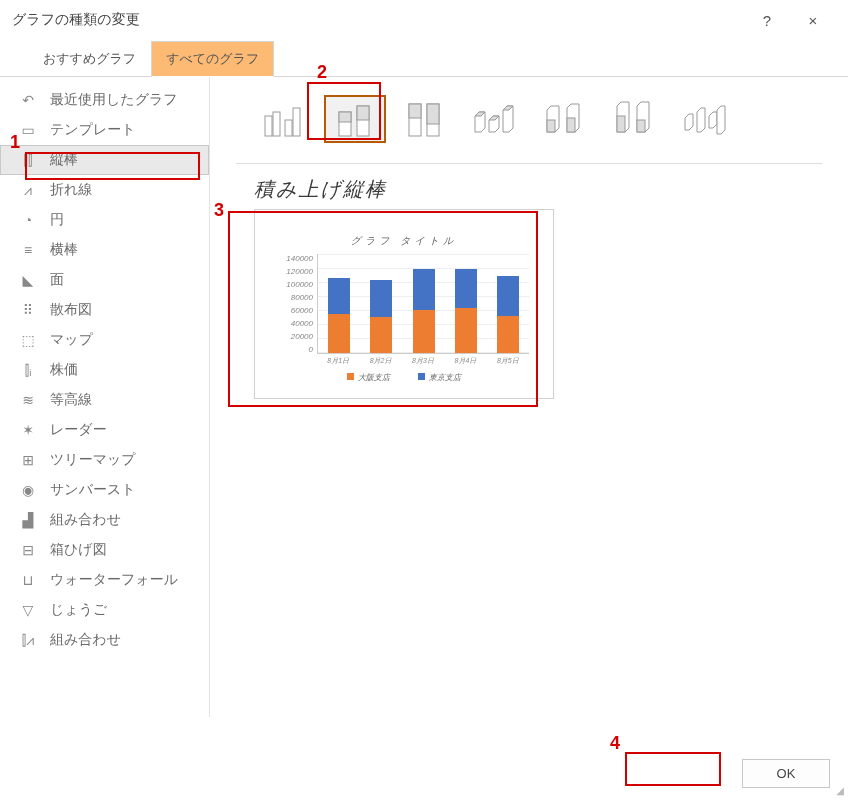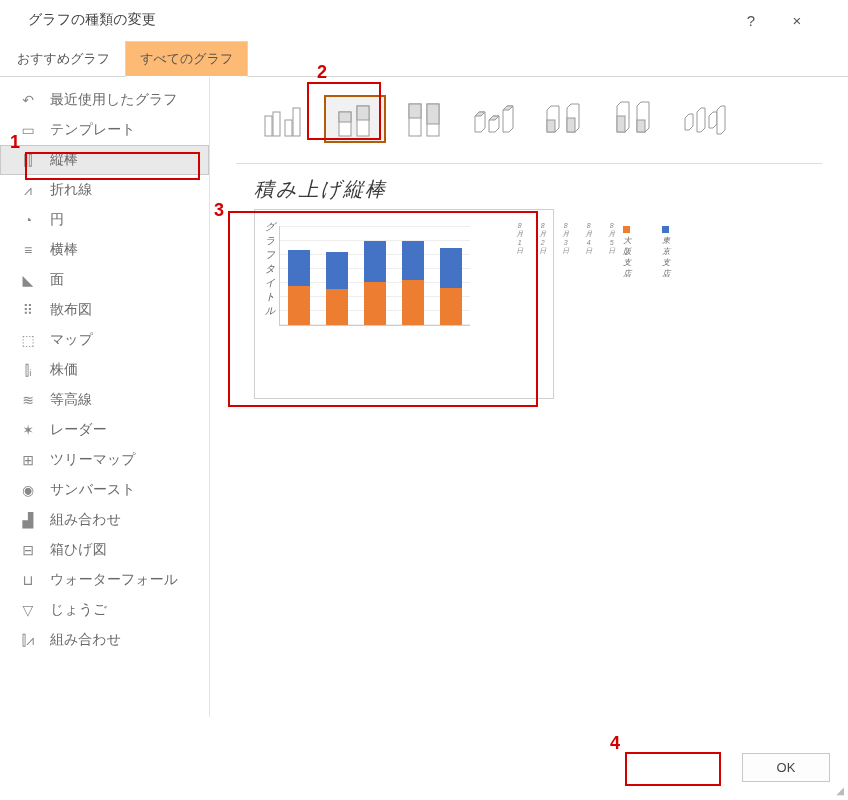--- a/index.html
+++ b/index.html
@@ -1,50 +1,50 @@
 <!DOCTYPE html>
 <html><head>
 <meta charset="utf-8">
 <style>
   * { box-sizing: border-box; font-family: "Yu Gothic UI", "Meiryo", sans-serif; }
   body { margin: 0; background: #fff; width: 848px; height: 800px; position: relative; color:#444;}
   .window { width:848px; height:800px; position:relative; background:#fff; }
-  .titlebar { height:40px; display:flex; align-items:center; padding:0 28px; font-size:14px; color:#444;}
+  .titlebar { height:40px; display:flex; align-items:center; padding:0 12px; font-size:14px; color:#444;}
   .titlebar .spacer{flex:1;}
   .titlebar .ctl{ width:46px; text-align:center; font-size:15px; color:#555;}
-  .tabs { display:flex; border-bottom:1px solid #d6d6d6; padding-left:2px; gap:0;}
+  .tabs { display:flex; border-bottom:1px solid #d6d6d6; padding-left:28px; gap:0;}
   .tab { padding:8px 14px; font-size:13px; color:#555; border:1px solid transparent; border-bottom:none; position:relative; top:1px;}
   .tab.active { border-color:#d6d6d6; background:#fdba74; border-bottom:1px solid #fff;}
   .body { display:flex; height:640px;}
   .sidebar { width:210px; border-right:1px solid #e3e3e3; padding-top:8px;}
   .side-item { display:flex; align-items:center; gap:12px; padding:6px 18px; font-size:14px; color:#6a6a6a; cursor:pointer;}
   .side-item .icon{width:20px; display:inline-flex; justify-content:center; color:#888;}
   .side-item.selected{ background:#e9e9e9; box-shadow: inset 0 0 0 1px #c9c9c9;}
   .content { flex:1; padding:18px 26px;font-style:italic;}
   .subtype-row{ display:flex; gap:8px; margin-bottom:20px; margin-left:18px;}
   .subtype { width:62px; height:48px; border:1px solid transparent; display:flex; align-items:center; justify-content:center; cursor:pointer;}
   .subtype.selected{ border:2px solid #b55a05; background:#f1f1f1;}
   .divider{border:none;border-top:1px solid #ddd;margin:0 0 12px 0;}
   .subtype-title{ font-size:20px; color:#3a3a3a; margin:0 0 6px 18px; letter-spacing:2px;}
-  .preview { width:300px; height:190px; border:1px solid #d0d0d0; margin-left:18px; padding:10px; display:flex; flex-direction:row; }
+  .preview { width:300px; height:190px; border:1px solid #d0d0d0; margin-left:18px; padding:24px; display:flex; flex-direction:column; }
   .preview-title{ text-align:center; font-size:10px; color:#666; letter-spacing:4px;}
   .chart{ flex:1; margin-top:6px; display:flex; align-items:stretch;}
   .yaxis{ width:38px; display:flex; flex-direction:column; justify-content:space-between; align-items:flex-end; padding-right:4px; font-size:8px; color:#888;}
   .plot{ flex:1; position:relative; display:flex; align-items:flex-end; gap:16px; padding:0 8px; border-left:1px solid #ccc; border-bottom:1px solid #ccc;}
   .grid{ position:absolute; left:0; right:0; top:0; bottom:0; display:flex; flex-direction:column; justify-content:space-between; }
   .gl{ border-top:1px solid #eee; height:0;}
   .barcol{ flex:1; display:flex; flex-direction:column-reverse; align-items:center; z-index:1;}
   .bar{ width:22px;}
   .bar.s1{ background:#ed7d31;}
   .bar.s2{ background:#4472c4;}
   .xlabels{ display:flex; margin-left:38px; gap:16px; padding:2px 8px 0 8px; font-size:7px; color:#888;}
   .xlabels span{ flex:1; text-align:center;}
   .legend{ display:flex; justify-content:center; gap:28px; font-size:8px; color:#666; margin-top:6px;}
   .lg-sw{ display:inline-block; width:7px; height:7px; margin-right:4px; }
-  .footer{ position:absolute; bottom:18px; right:18px; display:flex; gap:6px;}
+  .footer{ position:absolute; bottom:12px; right:18px; display:flex; gap:6px;}
   .btn{ min-width:88px; padding:6px 20px; font-size:13px; background:#fdfdfd; border:1px solid #c8c8c8; cursor:pointer; text-align:center;}
   .callout{ position:absolute; color:#d30000; font-weight:bold; font-size:18px;}
   .ring{ position:absolute; border:2px solid #d30000; pointer-events:none;}
   .resize-grip{position:absolute; right:4px; bottom:4px; color:#bbb; font-size:10px;}
   svg{overflow:visible;}
 </style>
 </head>
 <body>
 
 <div class="window">
@@ -218,20 +218,30 @@
             </svg>
         </div>
       </div>
 
       <hr class="divider">
       <div class="subtype-title">積み上げ縦棒</div>
 
       <div class="preview">
         <div class="preview-title">グラフ タイトル</div>
         <div class="chart">
+          <div class="yaxis">
+              <span>140000</span>
+              <span>120000</span>
+              <span>100000</span>
+              <span>80000</span>
+              <span>60000</span>
+              <span>40000</span>
+              <span>20000</span>
+              <span>0</span>
+            </div>
           <div class="plot" style="height: 100px;">
             <div class="grid">
                 <div class="gl"></div>
                 <div class="gl"></div>
                 <div class="gl"></div>
                 <div class="gl"></div>
                 <div class="gl"></div>
                 <div class="gl"></div>
                 <div class="gl"></div>
                 <div class="gl"></div>

